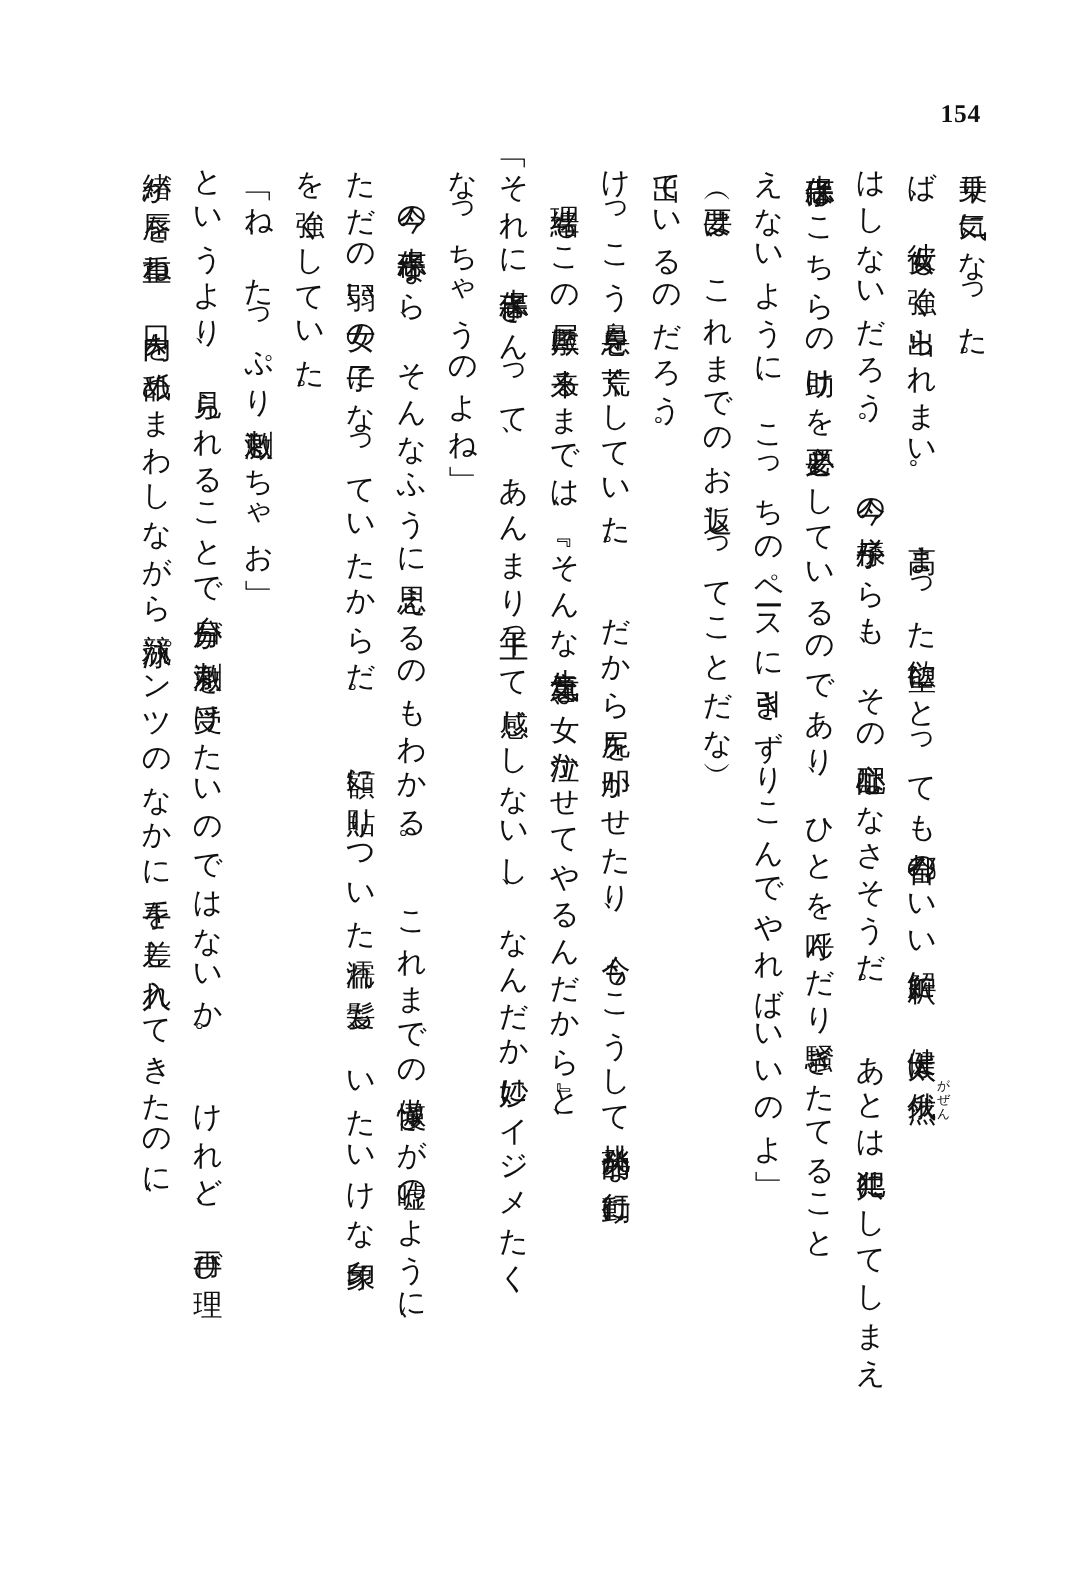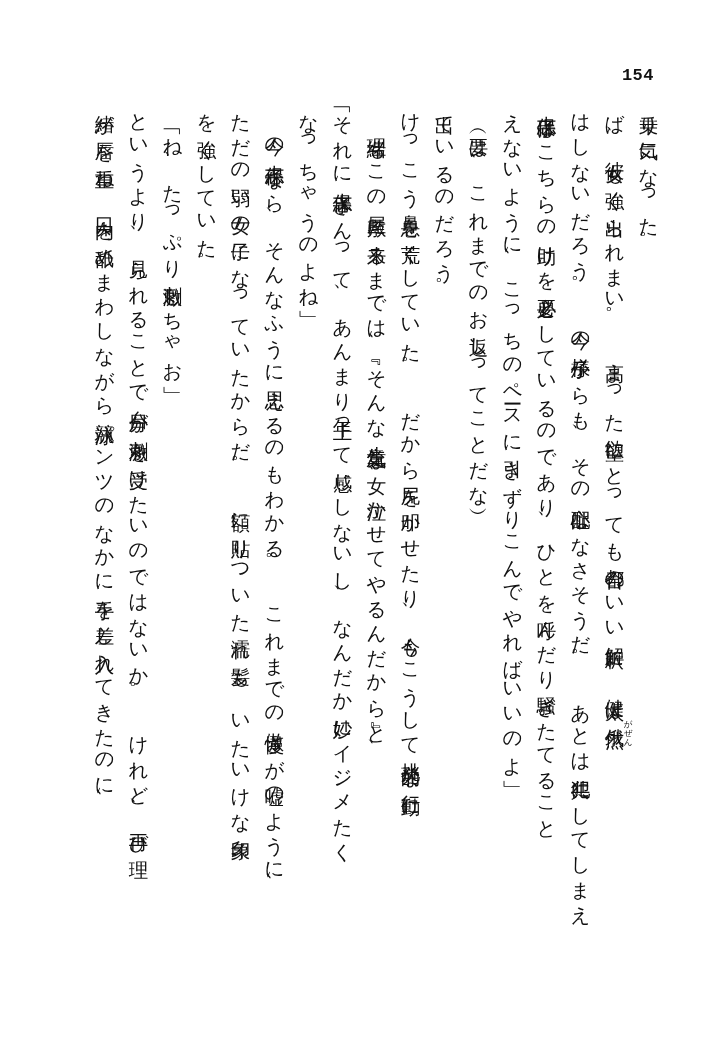--- a/index.html
+++ b/index.html
@@ -21,21 +21,21 @@
     height: 1050px;
     background: #ffffff;
     box-sizing: border-box;
   }
 
   .page-number {
     position: absolute;
     top: 66px;
     right: 56px;
     font-size: 17px;
-    font-family: Liberation Mono, monospace;
+    font-family: Liberation Serif, serif;
     font-weight: 700;
     letter-spacing: 0.5px;
     color: #111111;
   }
 
   
   .text-body {
     position: absolute;
     top: 100px;
     right: 52px;

